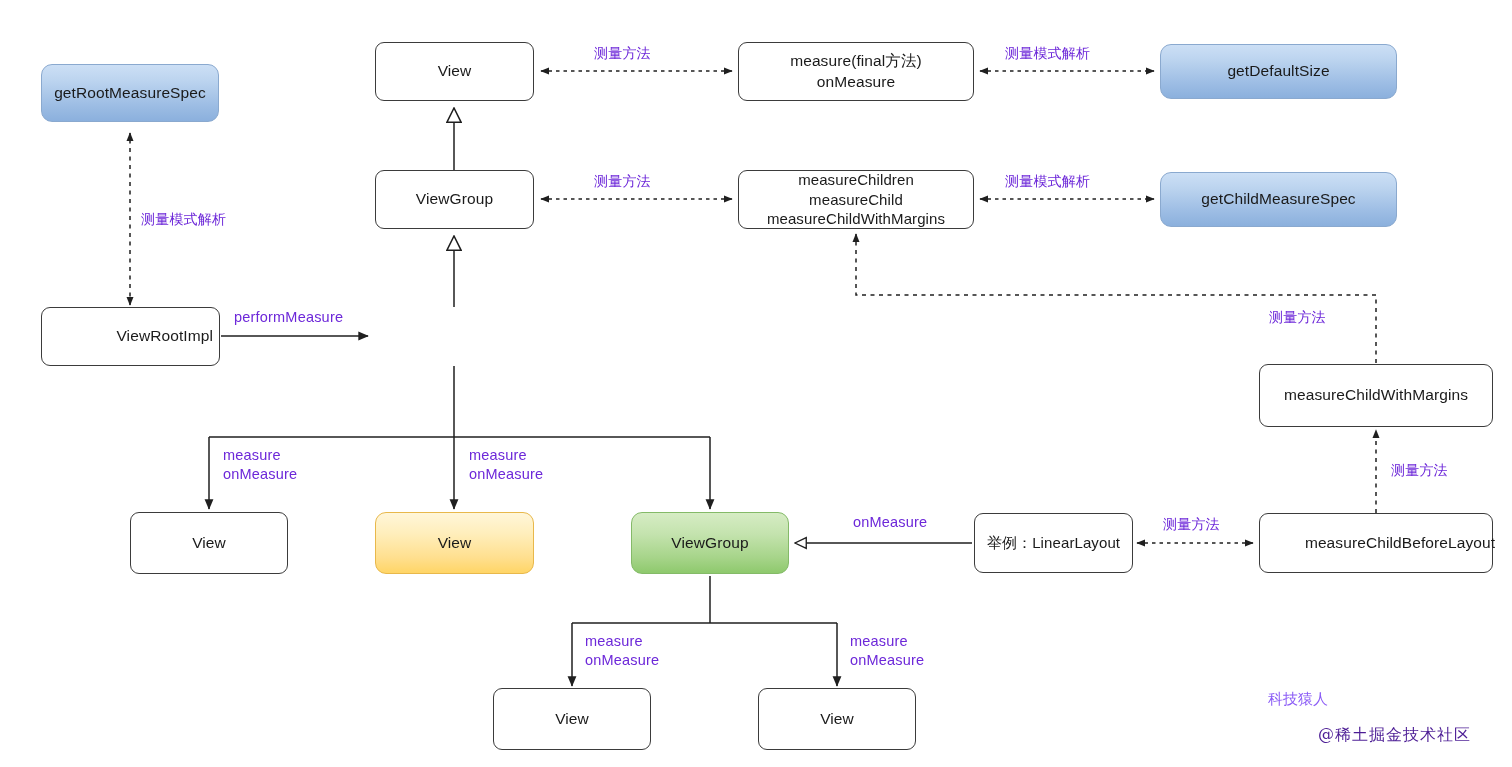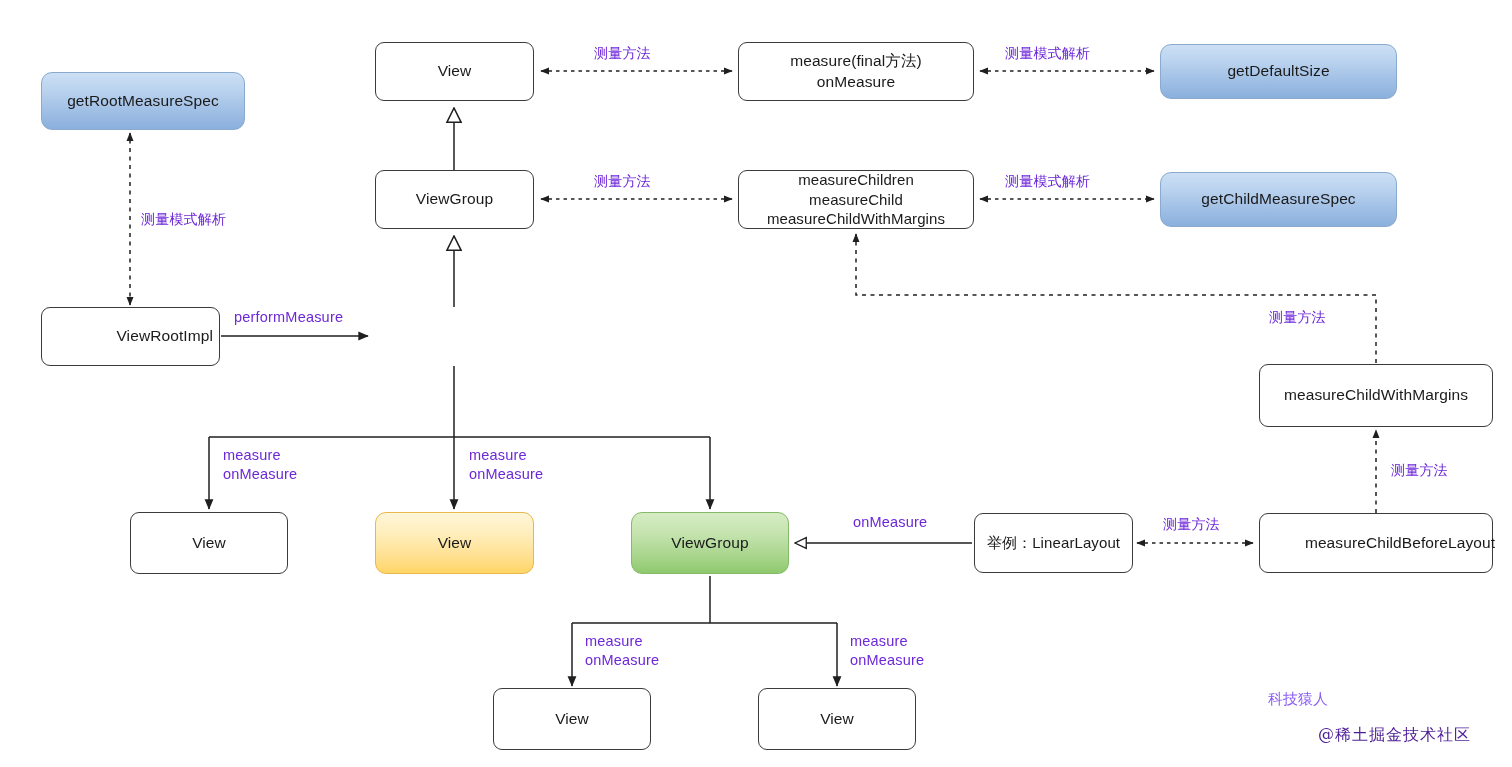--- a/index.html
+++ b/index.html
@@ -159,21 +159,21 @@
       <line x1="1137" y1="543" x2="1253" y2="543" stroke-width="1.5" stroke-dasharray="3.5 4" marker-end="url(#arrFilledSm)" marker-start="url(#arrFilledSm)"></line>
 
        measureChildWithMargins : dashed vertical --&gt;
       <line x1="1376" y1="513" x2="1376" y2="430" stroke-width="1.5" stroke-dasharray="4 4.5" marker-end="url(#arrFilledSm)"></line>
 
       
       <path d="M 1376 363 L 1376 295 L 856 295 L 856 234" stroke-width="1.5" stroke-dasharray="4 4.5" marker-end="url(#arrFilledSm)"></path>
     </g>
   </svg>
 
-  <div class="node blue" style="left:41px; top:72px; width:204px; height:58px;">
+  <div class="node blue" style="left:41px; top:64px; width:178px; height:58px;">
     <span class="lbl">getRootMeasureSpec</span>
   </div>
 
   <div class="node plain" style="left:375px; top:42px; width:159px; height:59px;">
     <span class="lbl">View</span>
   </div>
 
   <div class="node plain" style="left:738px; top:42px; width:236px; height:59px;">
     <span class="lbl">measure(final方法)
 onMeasure</span>

